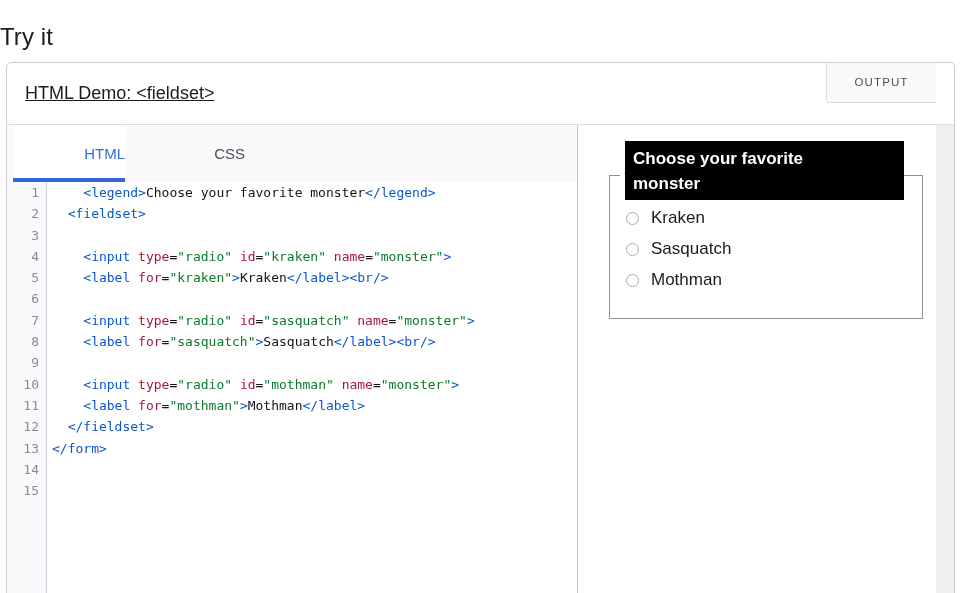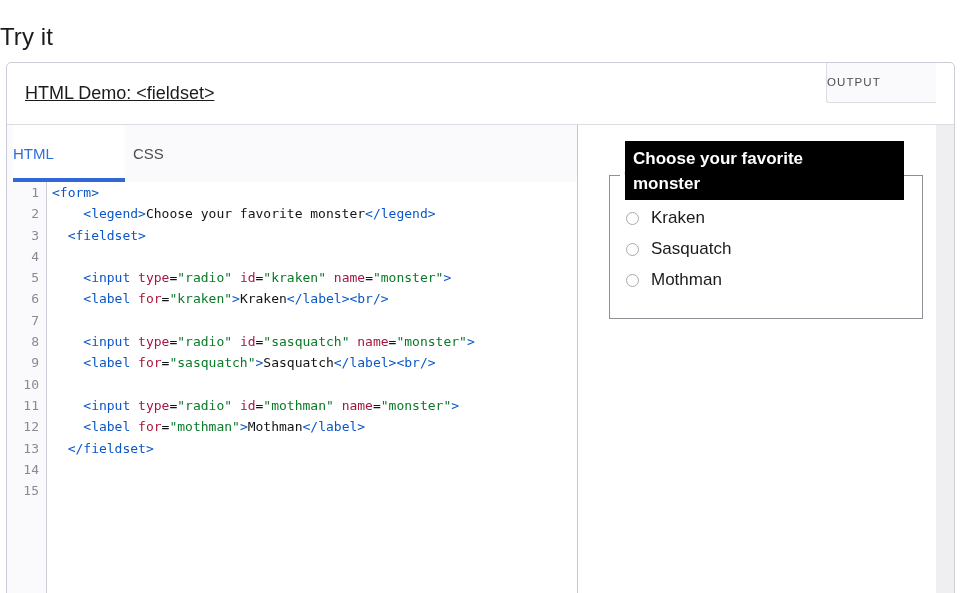--- a/index.html
+++ b/index.html
@@ -109,21 +109,21 @@
     top: 0;
     height: 57px;
     line-height: 57px;
     font-size: 15px;
     color: #4d4e53;
     background: transparent;
     border: none;
     padding: 0;
     cursor: pointer;
     font-family: "Liberation Sans", sans-serif;
-    text-align: left;
+    text-align: right;
   }
   .tab.tab-html { left: 6px; width: 112px; }
   .tab.tab-css  { left: 126px; width: 112px; }
   .tab.active {
     color: #2f6fd8;
     background: #ffffff;
   }
   .tab.active::after {
     content: "";
     position: absolute;
@@ -209,20 +209,21 @@
     height: 40px;
     background: #fafafc;
     border-left: 1px solid #dcdce3;
     border-bottom: 1px solid #dcdce3;
     border-radius: 0 0 0 3px;
     box-sizing: border-box;
     font-size: 11.5px;
     letter-spacing: 1.1px;
     color: #4d4e53;
     line-height: 39px;
+    text-align: center;
     text-transform: uppercase;
     z-index: 3;
   }
   .output-canvas {
     position: absolute;
     left: 0;
     top: 0;
     right: 18px;
     bottom: 0;
     background: #ffffff;
@@ -328,33 +329,33 @@
             <div class="gutter-line">8</div>
             <div class="gutter-line">9</div>
             <div class="gutter-line">10</div>
             <div class="gutter-line">11</div>
             <div class="gutter-line">12</div>
             <div class="gutter-line">13</div>
             <div class="gutter-line">14</div>
             <div class="gutter-line">15</div>
           </div>
         <div class="code-lines" id="code-lines">
-            <div class="code-line"><span class="tok-tag">&lt;form&gt;</span></div>
             <div class="code-line"><span class="tok-txt">    </span><span class="tok-tag">&lt;legend&gt;</span><span class="tok-txt">Choose your favorite monster</span><span class="tok-tag">&lt;/legend&gt;</span></div>
             <div class="code-line"><span class="tok-txt">  </span><span class="tok-tag">&lt;fieldset&gt;</span></div>
             <div class="code-line">&nbsp;</div>
             <div class="code-line"><span class="tok-txt">    </span><span class="tok-tag">&lt;input</span><span class="tok-txt"> </span><span class="tok-attr">type</span><span class="tok-txt">=</span><span class="tok-val">"radio"</span><span class="tok-txt"> </span><span class="tok-attr">id</span><span class="tok-txt">=</span><span class="tok-val">"kraken"</span><span class="tok-txt"> </span><span class="tok-attr">name</span><span class="tok-txt">=</span><span class="tok-val">"monster"</span><span class="tok-tag">&gt;</span></div>
             <div class="code-line"><span class="tok-txt">    </span><span class="tok-tag">&lt;label</span><span class="tok-txt"> </span><span class="tok-attr">for</span><span class="tok-txt">=</span><span class="tok-val">"kraken"</span><span class="tok-tag">&gt;</span><span class="tok-txt">Kraken</span><span class="tok-tag">&lt;/label&gt;</span><span class="tok-tag">&lt;br/&gt;</span></div>
             <div class="code-line">&nbsp;</div>
             <div class="code-line"><span class="tok-txt">    </span><span class="tok-tag">&lt;input</span><span class="tok-txt"> </span><span class="tok-attr">type</span><span class="tok-txt">=</span><span class="tok-val">"radio"</span><span class="tok-txt"> </span><span class="tok-attr">id</span><span class="tok-txt">=</span><span class="tok-val">"sasquatch"</span><span class="tok-txt"> </span><span class="tok-attr">name</span><span class="tok-txt">=</span><span class="tok-val">"monster"</span><span class="tok-tag">&gt;</span></div>
             <div class="code-line"><span class="tok-txt">    </span><span class="tok-tag">&lt;label</span><span class="tok-txt"> </span><span class="tok-attr">for</span><span class="tok-txt">=</span><span class="tok-val">"sasquatch"</span><span class="tok-tag">&gt;</span><span class="tok-txt">Sasquatch</span><span class="tok-tag">&lt;/label&gt;</span><span class="tok-tag">&lt;br/&gt;</span></div>
             <div class="code-line">&nbsp;</div>
             <div class="code-line"><span class="tok-txt">    </span><span class="tok-tag">&lt;input</span><span class="tok-txt"> </span><span class="tok-attr">type</span><span class="tok-txt">=</span><span class="tok-val">"radio"</span><span class="tok-txt"> </span><span class="tok-attr">id</span><span class="tok-txt">=</span><span class="tok-val">"mothman"</span><span class="tok-txt"> </span><span class="tok-attr">name</span><span class="tok-txt">=</span><span class="tok-val">"monster"</span><span class="tok-tag">&gt;</span></div>
             <div class="code-line"><span class="tok-txt">    </span><span class="tok-tag">&lt;label</span><span class="tok-txt"> </span><span class="tok-attr">for</span><span class="tok-txt">=</span><span class="tok-val">"mothman"</span><span class="tok-tag">&gt;</span><span class="tok-txt">Mothman</span><span class="tok-tag">&lt;/label&gt;</span></div>
             <div class="code-line"><span class="tok-txt">  </span><span class="tok-tag">&lt;/fieldset&gt;</span></div>
+            <div class="code-line"><span class="tok-tag">&lt;/form&gt;</span></div>
             <div class="code-line">&nbsp;</div>
           </div>
       </div>
 
     </div>
 
     <div class="output-pane">
 
       <div class="output-tab">OUTPUT</div>
 

